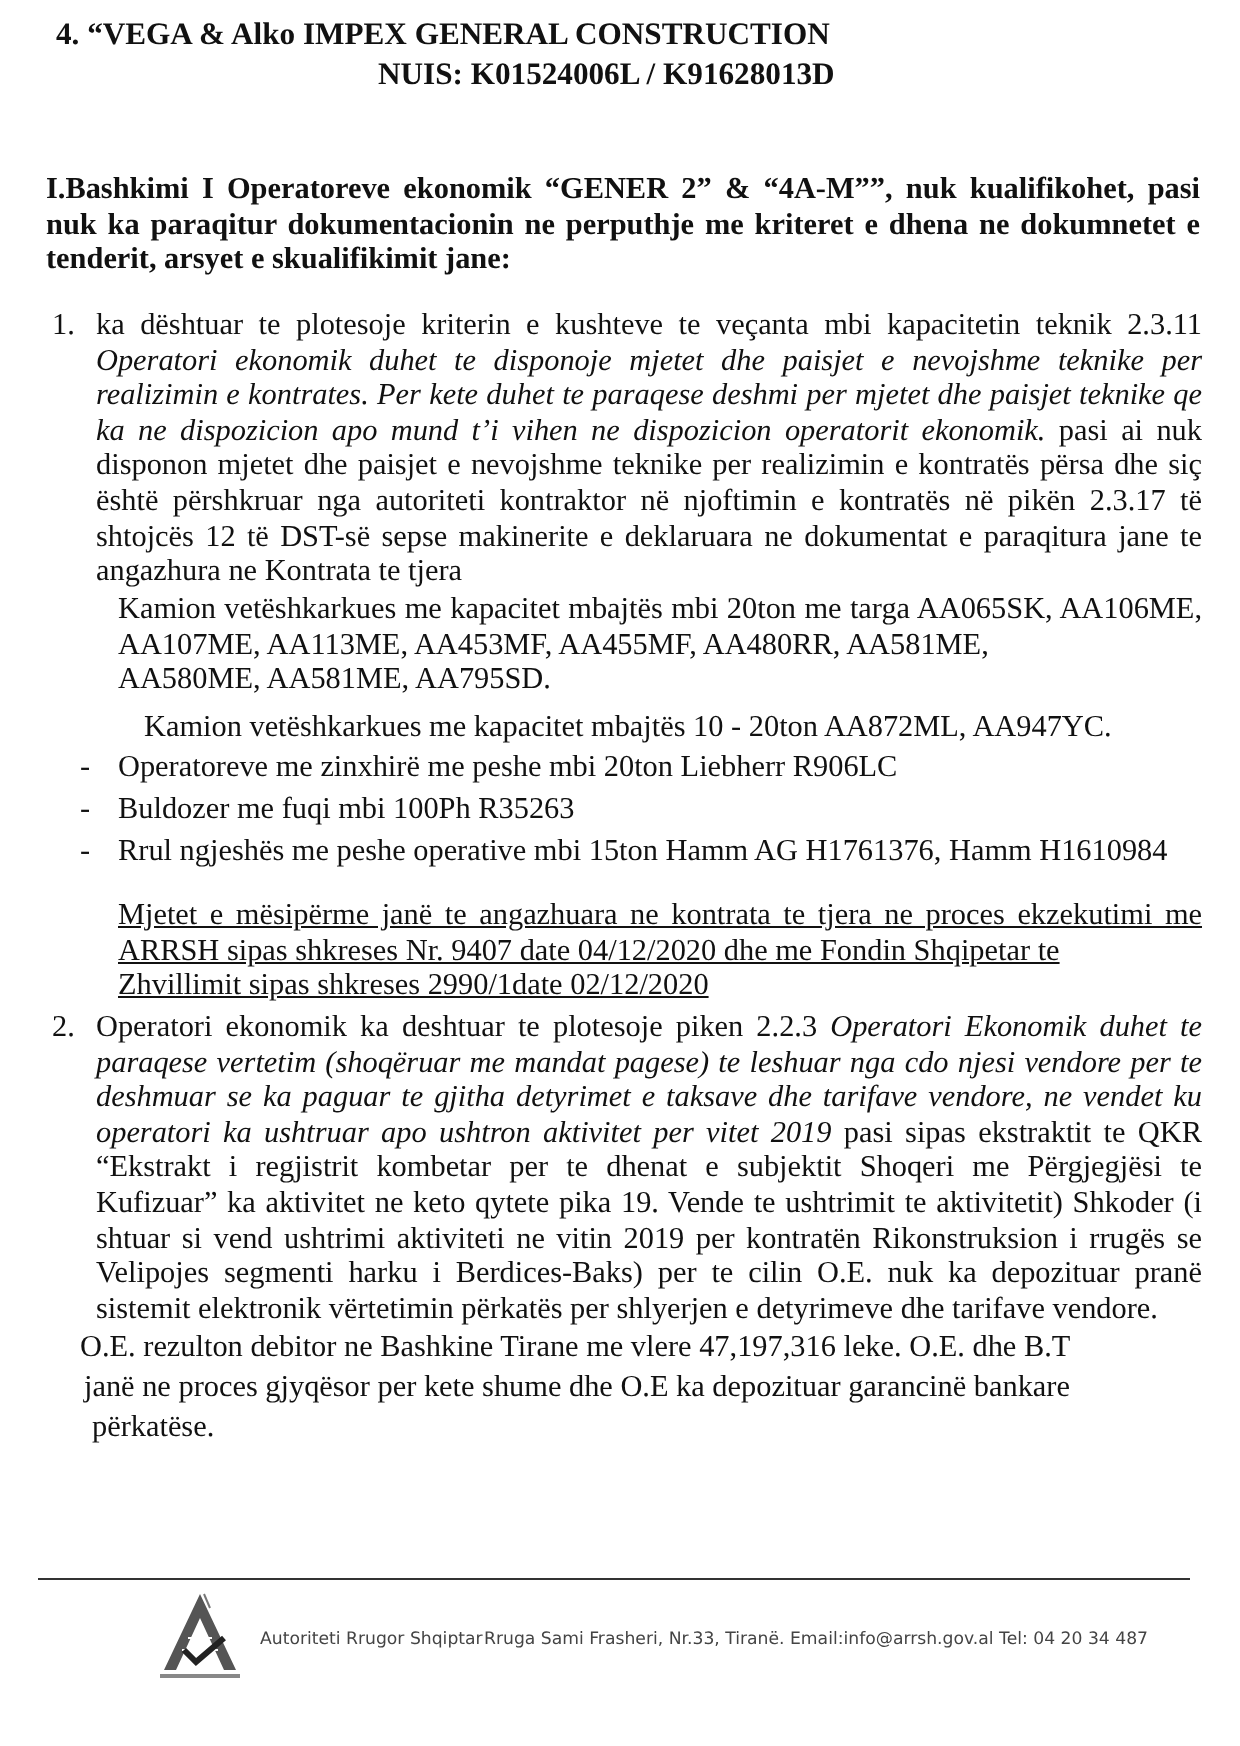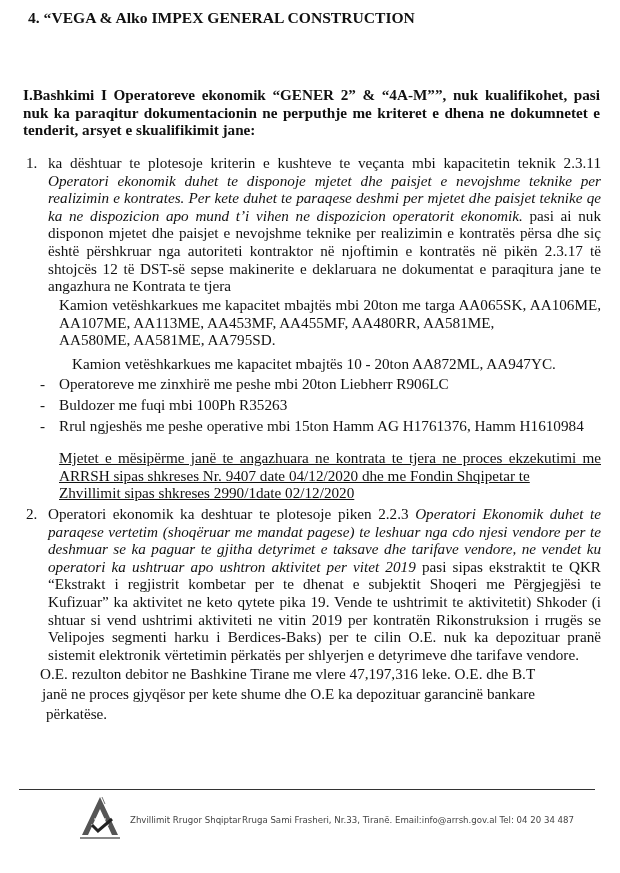--- a/index.html
+++ b/index.html
@@ -37,20 +37,21 @@
   .footer-org { position: absolute; left: 52px; top: 17px; white-space: nowrap; }
   .footer-addr { position: absolute; left: 164px; top: 17px; white-space: nowrap; }
   p.line { margin: 0; }
 </style>
 </head>
 <body>
 
 <div class="page">
 
   <div class="title1">4. “VEGA &amp; Alko IMPEX GENERAL CONSTRUCTION</div>
+  <div class="title2">NUIS: K01524006L / K91628013D</div>
 
 
   <div class="heading">I.Bashkimi I Operatoreve ekonomik “GENER 2” &amp; “4A-M””, nuk kualifikohet, pasi nuk ka paraqitur dokumentacionin ne perputhje me kriteret e dhena ne dokumnetet e tenderit,  arsyet e skualifikimit jane:</div>
 
   <div class="item item1">
     <span class="num">1.</span>
     <div class="body">
       <span>ka dështuar te plotesoje kriterin e kushteve te veçanta mbi kapacitetin teknik 2.3.11 </span><span class="it">Operatori ekonomik duhet te disponoje mjetet dhe paisjet e nevojshme teknike per realizimin e kontrates. Per kete duhet te paraqese deshmi per mjetet dhe paisjet teknike qe ka ne dispozicion apo mund t’i vihen ne dispozicion operatorit ekonomik.</span><span> pasi ai nuk disponon mjetet dhe paisjet e nevojshme teknike per realizimin e  kontratës përsa dhe siç është përshkruar nga autoriteti kontraktor në njoftimin e kontratës në pikën 2.3.17 të shtojcës  12 të DST-së sepse makinerite e deklaruara ne dokumentat e paraqitura jane te angazhura ne Kontrata te tjera</span>
     </div>
   </div>
@@ -87,16 +88,16 @@
 
   <div class="footer">
     <svg class="logo" viewBox="0 0 44 46">
       <polygon points="22,2 4,40 10,40 22,14 34,40 40,40" fill="#555"></polygon>
       <line x1="13" y1="30" x2="31" y2="30" stroke="#fff" stroke-width="1"></line>
       <line x1="16" y1="24" x2="28" y2="24" stroke="#fff" stroke-width="1"></line>
       <polyline points="14,30 20,36 34,24" fill="none" stroke="#222" stroke-width="3"></polyline>
       <line x1="24" y1="2" x2="27" y2="9" stroke="#777" stroke-width="1"></line>
       <rect x="2" y="42" width="40" height="2" fill="#888"></rect>
     </svg>
-    <span class="footer-org">Zhvillimit Rrugor Shqiptar</span>
+    <span class="footer-org">Autoriteti Rrugor Shqiptar</span>
     <span class="footer-addr">Rruga Sami Frasheri, Nr.33, Tiranë. Email:info@arrsh.gov.al Tel: 04 20 34 487</span>
   </div>
 </div>
 
 </body></html>

